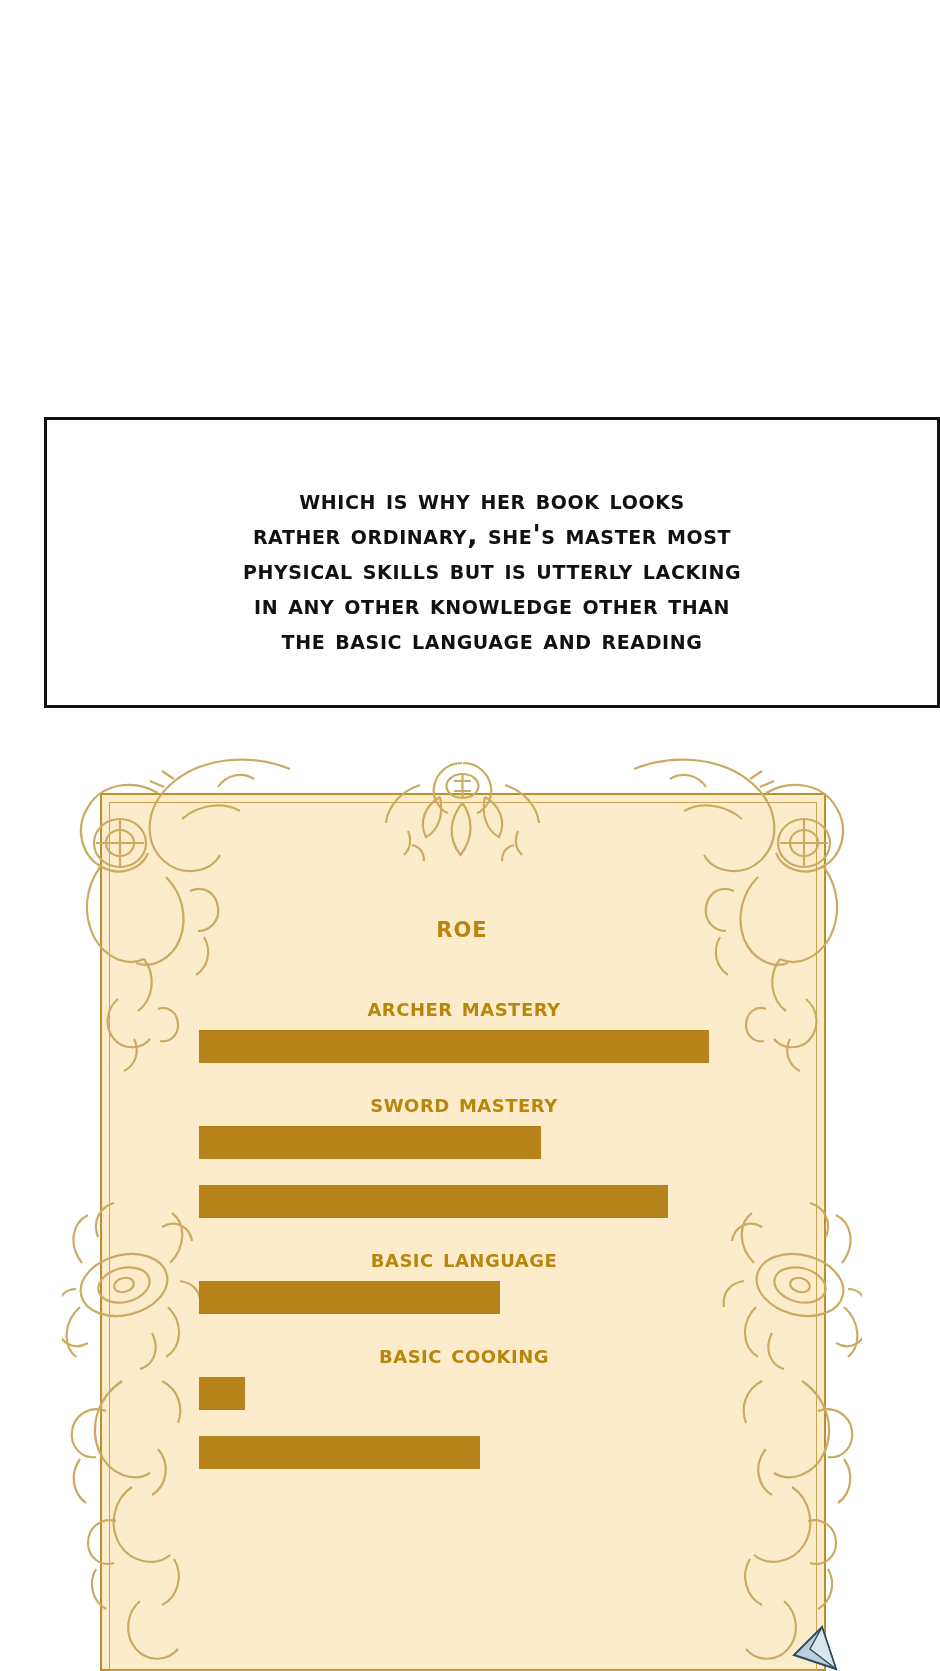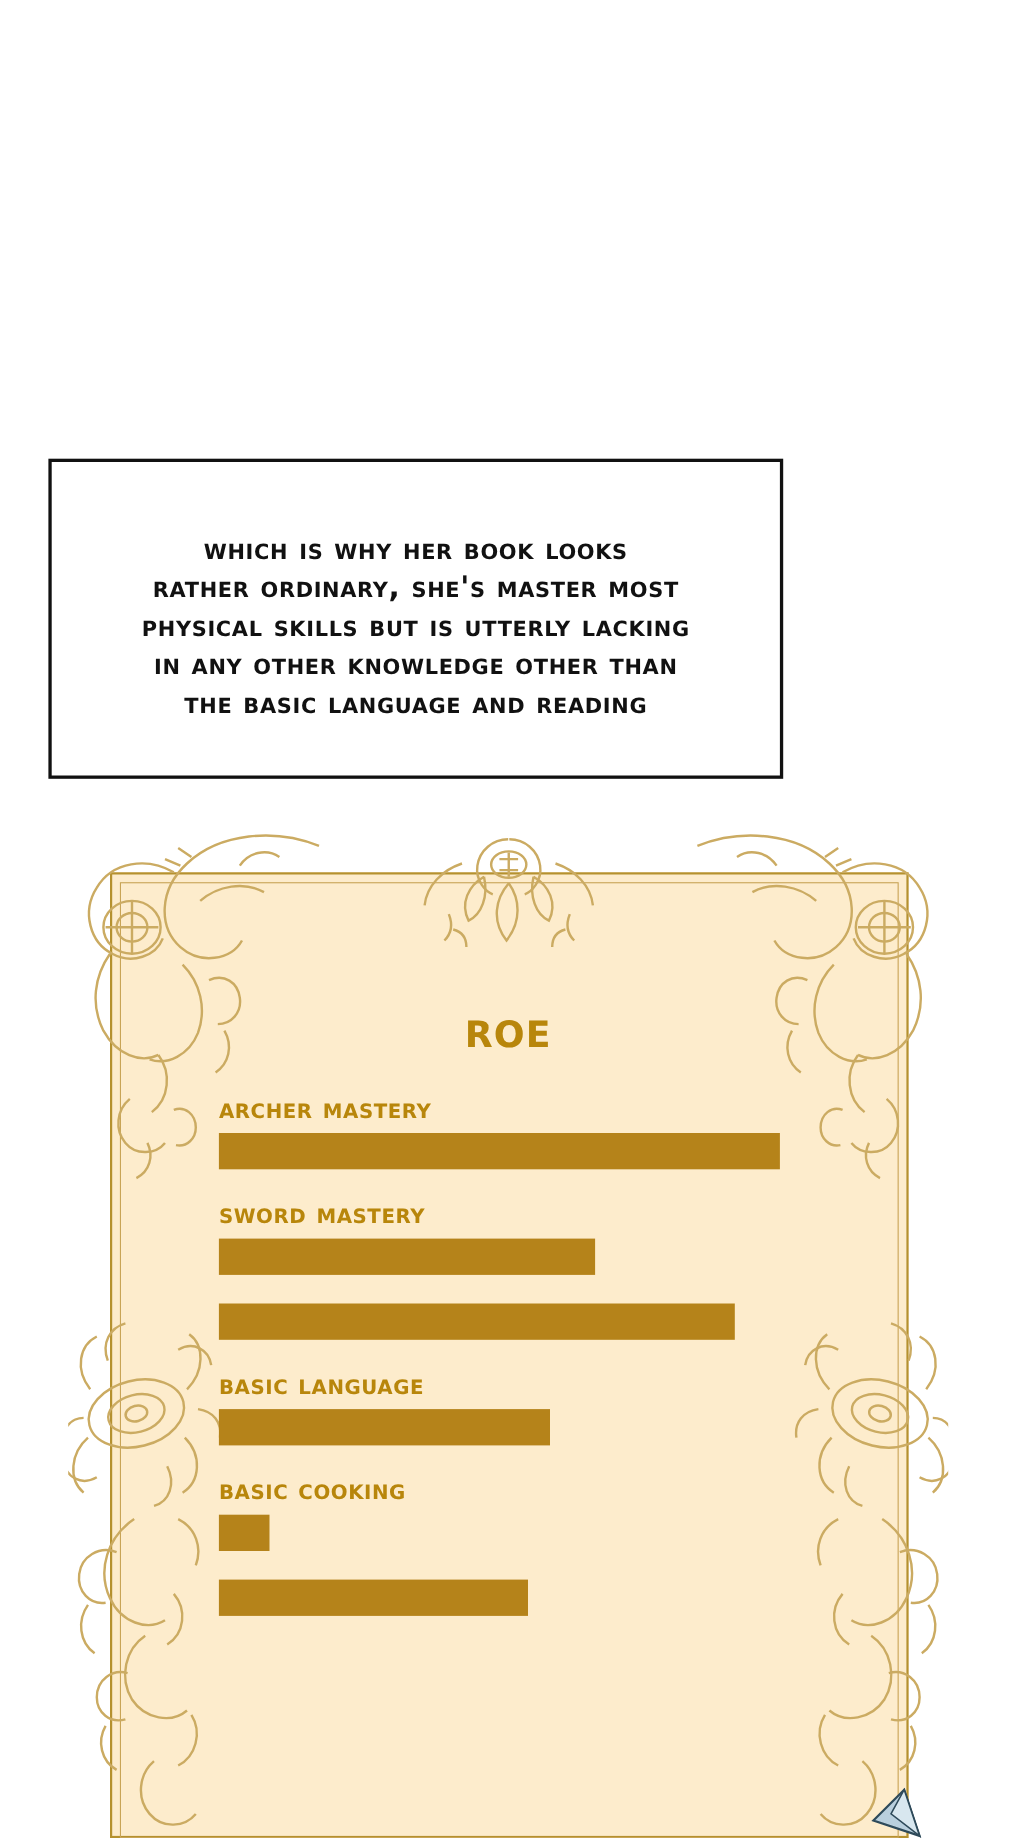--- a/index.html
+++ b/index.html
@@ -13,21 +13,21 @@
     position: relative;
     font-family: "DejaVu Sans", sans-serif;
     overflow: hidden;
   }
 
   
   #narration-box {
     position: absolute;
     left: 44px;
     top: 417px;
-    width: 668px;
+    width: 896px;
     height: 291px;
     border: 3px solid #111111;
     background: #ffffff;
     box-sizing: border-box;
   }
   #narration-text {
     position: absolute;
     left: 0;
     right: 0;
     top: 62px;
@@ -86,21 +86,21 @@
   }
 
   #card-title {
     position: absolute;
     left: 0;
     right: 0;
     top: 164px;
     text-align: center;
     color: #b8860b;
     font-family: "DejaVu Sans", sans-serif;
-    font-size: 47px;
+    font-size: 30px;
     font-weight: 700;
     font-variant: small-caps;
     text-transform: lowercase;
     letter-spacing: 1px;
   }
 
   #skill-list {
     position: absolute;
     left: 137px;
     top: 248px;
@@ -111,20 +111,21 @@
   }
   .skill-label {
     color: #b8860b;
     font-family: "DejaVu Sans", sans-serif;
     font-size: 25px;
     font-weight: 700;
     font-variant: small-caps;
     text-transform: lowercase;
     letter-spacing: 0.5px;
     margin-bottom: 8px;
+    text-align: center;
   }
   .skill-bar-track {
     height: 33px;
     width: 510px;
     background: transparent;
   }
   .skill-bar-fill {
     height: 33px;
     background: #b5831a;
   }

